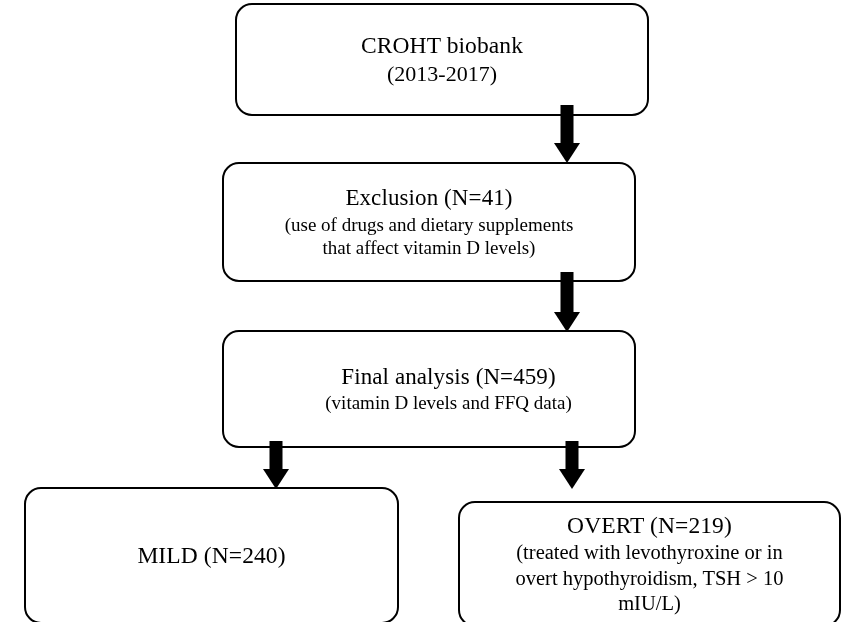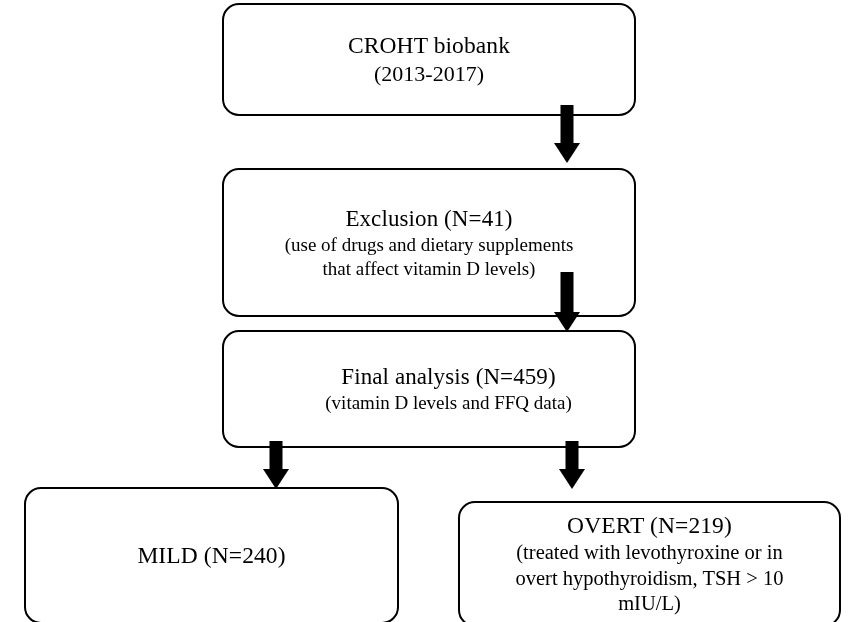--- a/index.html
+++ b/index.html
@@ -37,22 +37,22 @@
   .node .sub {
     font-size: 19px;
     letter-spacing: 0px;
   }
   .node .sub-line {
     display: block;
     white-space: nowrap;
   }
 
   
-  #node-biobank   { left: 222px; top: 3px;   width: 414px; height: 113px; }
-  #node-exclusion { left: 222px; top: 168px; width: 414px; height: 149px; }
+  #node-biobank   { left: 235px; top: 3px;   width: 414px; height: 113px; }
+  #node-exclusion { left: 222px; top: 162px; width: 414px; height: 120px; }
   #node-final     { left: 222px; top: 330px; width: 414px; height: 118px; padding-left: 39px; }
   #node-mild      { left: 24px;   top: 487px; width: 375px; height: 137px; }
   #node-overert   { left: 458px; top: 501px; width: 383px; height: 126px; }
 
   #node-biobank .headline  { font-size: 23.5px; }
   #node-biobank .sub       { font-size: 22px; }
   #node-mild .headline,
   #node-overert .headline  { font-size: 23.5px; }
   #node-mild .sub,
   #node-overert .sub       { font-size: 20.5px; }

